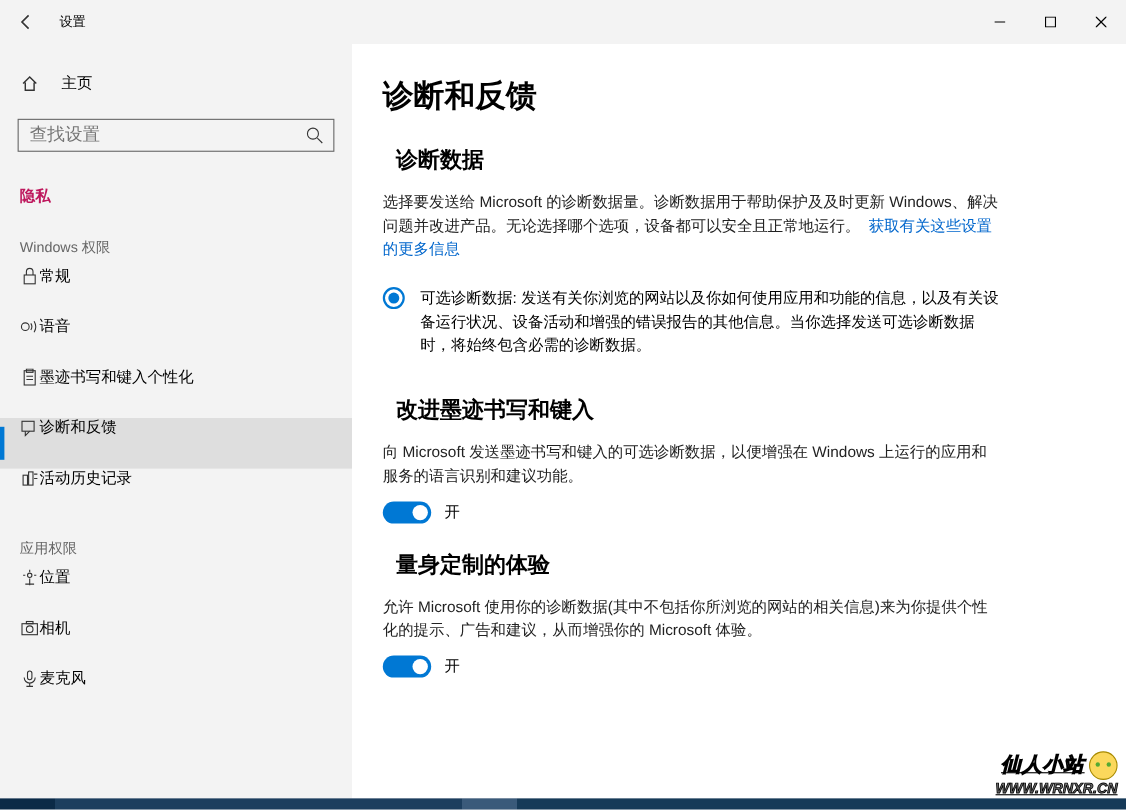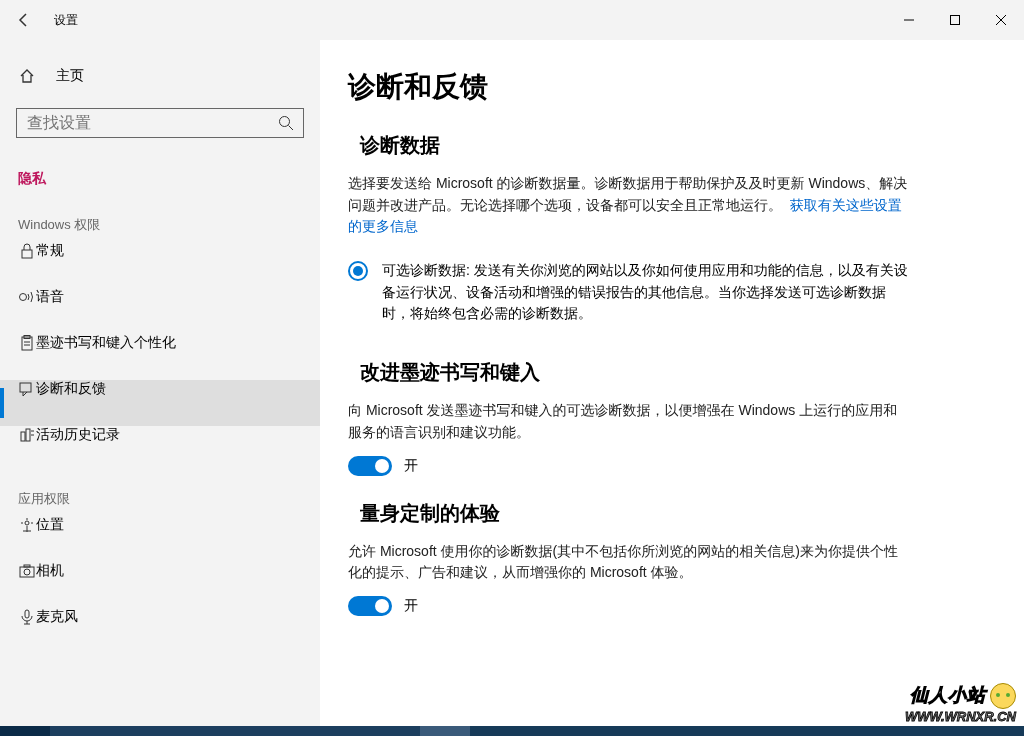--- a/index.html
+++ b/index.html
@@ -41,21 +41,21 @@
 .radio-label { font-weight: 400; }
 
 .toggle-row { display: flex; align-items: center; gap: 12px; margin: 12px 0 24px 0; }
 .toggle { width: 44px; height: 20px; border-radius: 10px; background: #0078d4; position: relative; }
 .toggle .knob { position: absolute; right: 3px; top: 3px; width: 14px; height: 14px; border-radius: 50%; background: #fff; }
 .toggle-label { font-size: 14px; }
 
 .taskbar { height: 10px; background: #1a3a5a; display: flex; }
 .taskbar .seg { height: 100%; }
 
-.watermark { position: absolute; right: 8px; bottom: 12px; text-align: right; pointer-events: none; }
+.watermark { position: absolute; right: 8px; bottom: 12px; text-align: right; pointer-events: none; text-decoration: underline; }
 .watermark .wm1 { font-size: 18px; font-weight: 900; -webkit-text-stroke: 1px #000; color: #fff; font-style: italic; letter-spacing: 1px; }
 .watermark .wm2 { font-size: 13px; font-weight: 900; -webkit-text-stroke: 0.8px #000; color: #737373; font-style: italic; }
 .watermark .emoji { display:inline-block; width:26px; height:26px; background:#fbd85c; border-radius:50%; border:1px solid #a88a00; vertical-align:middle; margin-left:4px; position:relative; }
 .watermark .emoji::before{content:"";position:absolute;left:5px;top:9px;width:4px;height:4px;border-radius:50%;background:#5a3;}
 .watermark .emoji::after{content:"";position:absolute;right:5px;top:9px;width:4px;height:4px;border-radius:50%;background:#5a3;}
 </style>
 </head>
 <body>
 
 <div class="titlebar">

